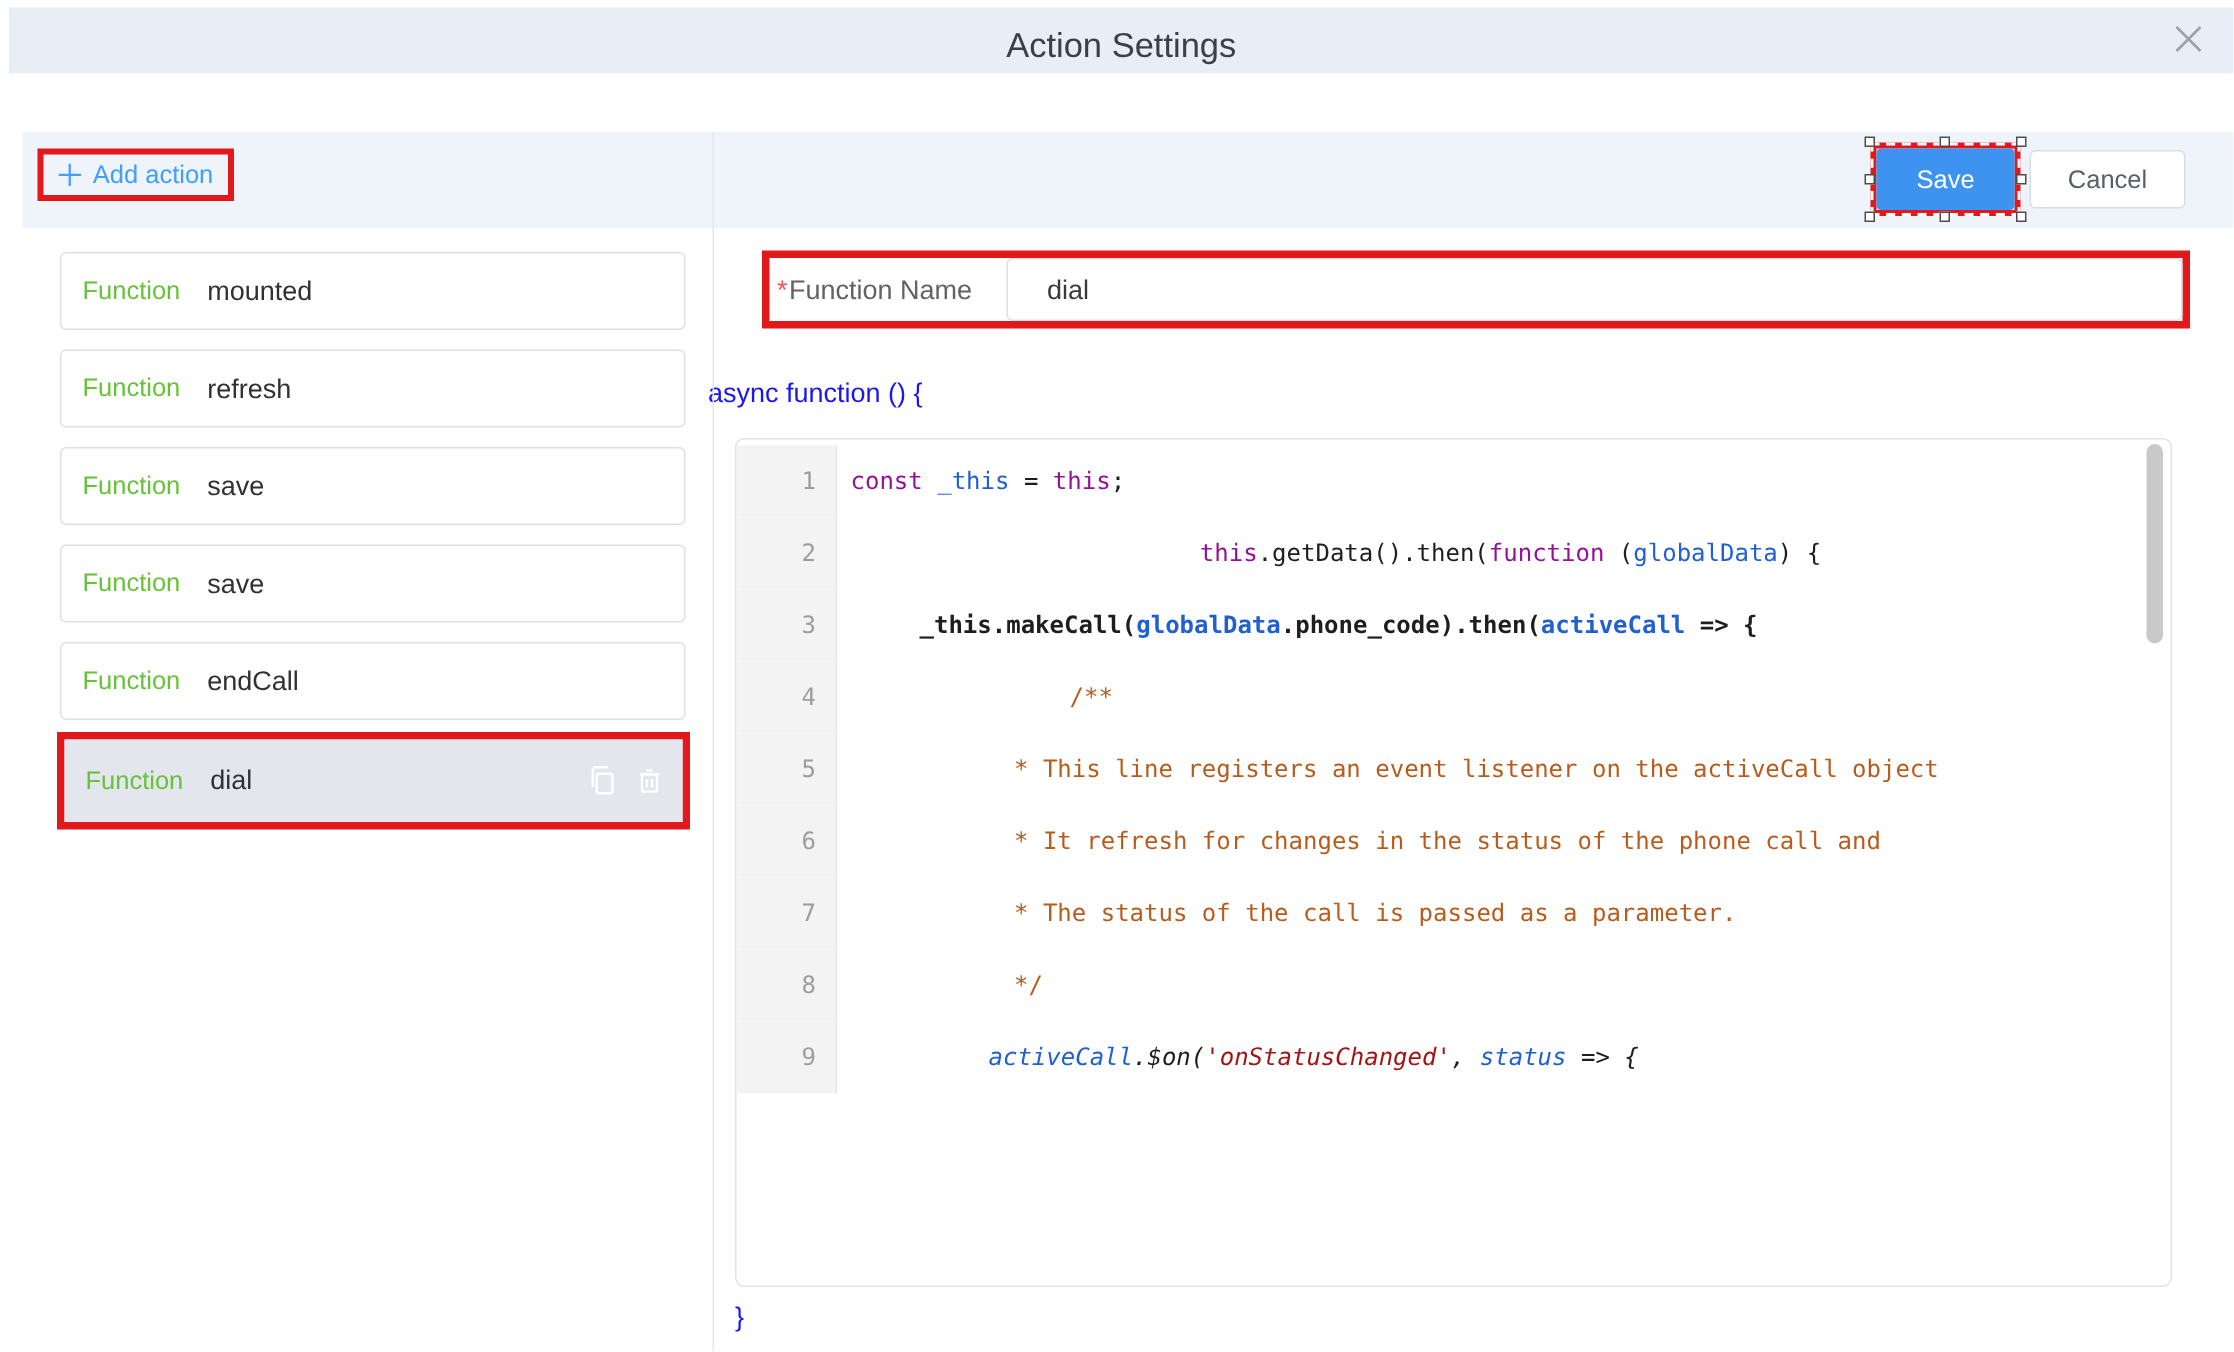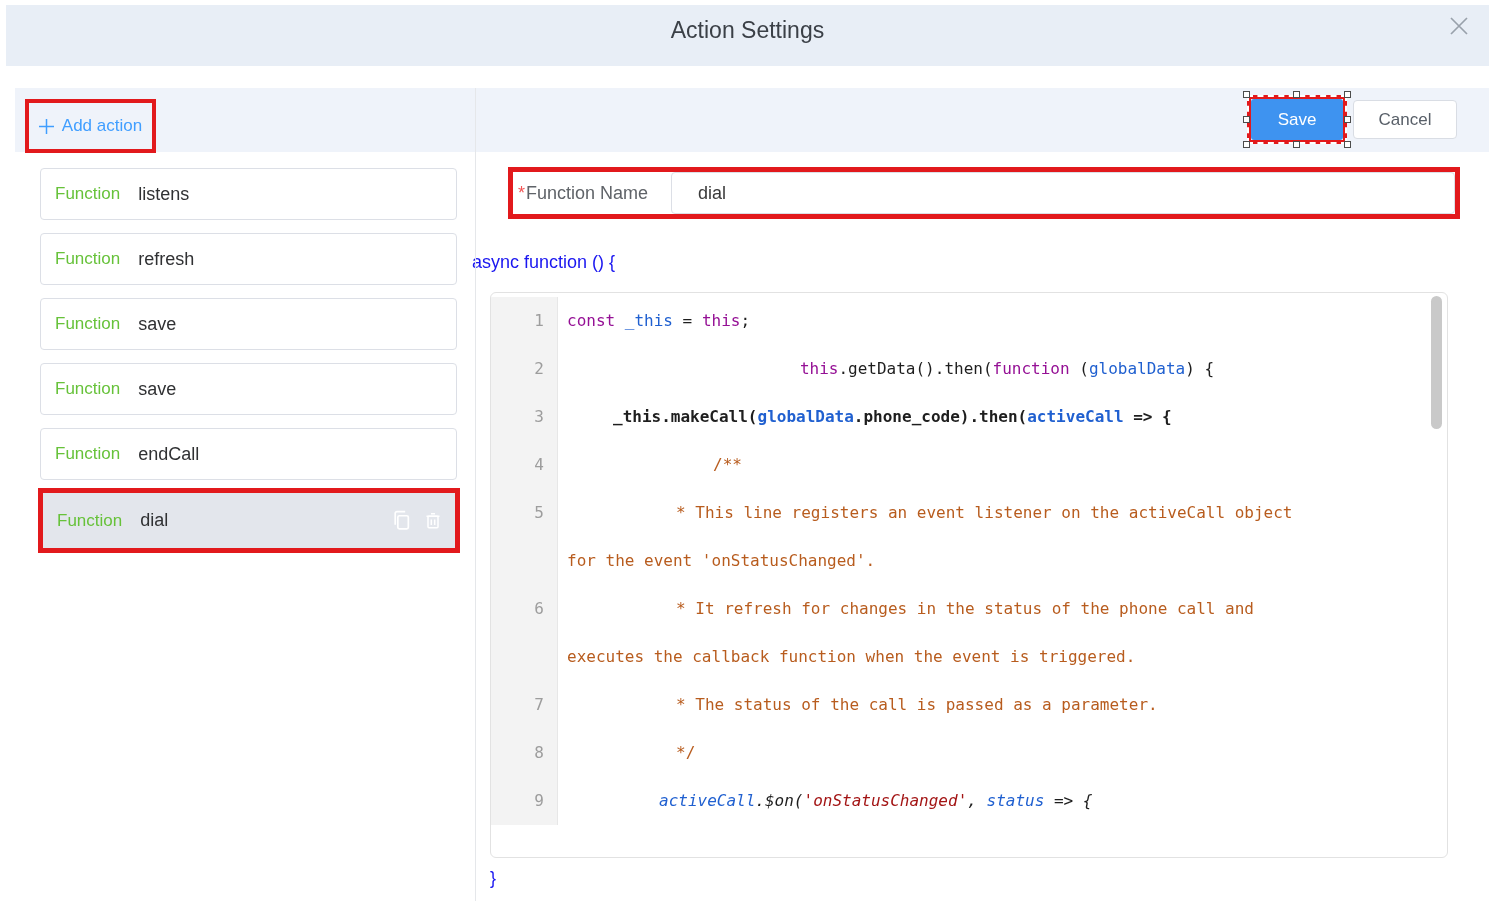--- a/index.html
+++ b/index.html
@@ -6,31 +6,31 @@
     --anno:#e2191c; --accent:#409eff; --accent-strong:#3e93f0; --green:#67c23a;
     --header-bg:#e8eef6; --strip-bg:#eff3fa; --sel:#e3e6ec; --sig:#1a16f0;
     --kw:#951095; --var:#2060d0; --str:#a31515; --cmt:#b85c1e;
   }
   *{box-sizing:border-box}
   html,body{margin:0;padding:0}
   body{width:1489px;height:901px;position:relative;background:#fff;
        font-family:"Liberation Sans",sans-serif;overflow:hidden;color:#303133}
 
   
-  .header{position:absolute;left:6px;right:0;top:5px;height:61px;background:var(--header-bg)}
+  .header{position:absolute;left:6px;right:0;top:5px;height:44px;background:var(--header-bg)}
   .title{text-align:center;line-height:51px;font-size:23px;color:#3b4047}
   .close-btn{position:absolute;right:16px;top:12px;width:28px;height:28px;cursor:pointer;background:none;border:none;padding:0}
 
   
   .strip{position:absolute;left:15px;right:0;top:88px;height:64px;background:var(--strip-bg)}
   .vdiv{position:absolute;left:475px;top:88px;bottom:0;width:1px;background:#e5e7ea;z-index:2}
 
   
   .anno{position:absolute;border:5px solid var(--anno);z-index:5;pointer-events:none}
-  .anno-add{left:25px;top:99px;width:131px;height:54px;border-width:4px;display:flex;align-items:center;justify-content:center}
+  .anno-add{left:25px;top:99px;width:131px;height:35px;border-width:4px;display:flex;align-items:center;justify-content:center}
   .add-btn{pointer-events:auto;background:none;border:none;color:var(--accent);font-size:17px;
            font-family:inherit;display:flex;align-items:center;gap:8px;cursor:pointer}
   .anno-dial{left:38px;top:488px;width:422px;height:65px}
   .anno-fn{left:508px;top:167px;width:952px;height:52px;background:#fff;display:flex;align-items:stretch}
   .fn-label{pointer-events:auto;width:158px;display:flex;align-items:center;padding-left:5px;font-size:18px;color:#5f6368;flex:none}
   .fn-star{color:#f25555;margin-right:1px}
   .fn-input{pointer-events:auto;flex:1;border:1px solid #dcdfe6;border-radius:4px;display:flex;
             align-items:center;padding-left:26px;font-size:18px;color:#3a3a3a;background:#fff;cursor:text}
 
   
@@ -101,21 +101,21 @@
   <div class="handle h-e"></div>
   <div class="handle h-sw"></div>
   <div class="handle h-s"></div>
   <div class="handle h-se"></div>
 </div>
 <button class="cancel-btn">Cancel</button>
 
 <div id="action-list">
     <div class="action-item" style="top: 168px;">
     <span class="action-type">Function</span>
-    <span class="action-name">listens</span>
+    <span class="action-name">mounted</span>
   </div>
     <div class="action-item" style="top: 233px;">
     <span class="action-type">Function</span>
     <span class="action-name">refresh</span>
   </div>
     <div class="action-item" style="top: 298px;">
     <span class="action-type">Function</span>
     <span class="action-name">save</span>
   </div>
     <div class="action-item" style="top: 363px;">
@@ -168,30 +168,22 @@
   </div>
       <div class="row">
     <div class="gutter">4</div>
     <div class="rcontent" style="padding-left: 155px;"><span class="seg c">/**</span></div>
   </div>
       <div class="row">
     <div class="gutter">5</div>
     <div class="rcontent" style="padding-left: 118px;"><span class="seg c">* This line registers an event listener on the activeCall object</span></div>
   </div>
       <div class="row">
-    <div class="gutter"></div>
-    <div class="rcontent" style="padding-left: 9px;"><span class="seg c">for the event 'onStatusChanged'.</span></div>
-  </div>
-      <div class="row">
     <div class="gutter">6</div>
     <div class="rcontent" style="padding-left: 118px;"><span class="seg c">* It refresh for changes in the status of the phone call and</span></div>
-  </div>
-      <div class="row">
-    <div class="gutter"></div>
-    <div class="rcontent" style="padding-left: 9px;"><span class="seg c">executes the callback function when the event is triggered.</span></div>
   </div>
       <div class="row">
     <div class="gutter">7</div>
     <div class="rcontent" style="padding-left: 118px;"><span class="seg c">* The status of the call is passed as a parameter.</span></div>
   </div>
       <div class="row">
     <div class="gutter">8</div>
     <div class="rcontent" style="padding-left: 118px;"><span class="seg c">*/</span></div>
   </div>
       <div class="row">

